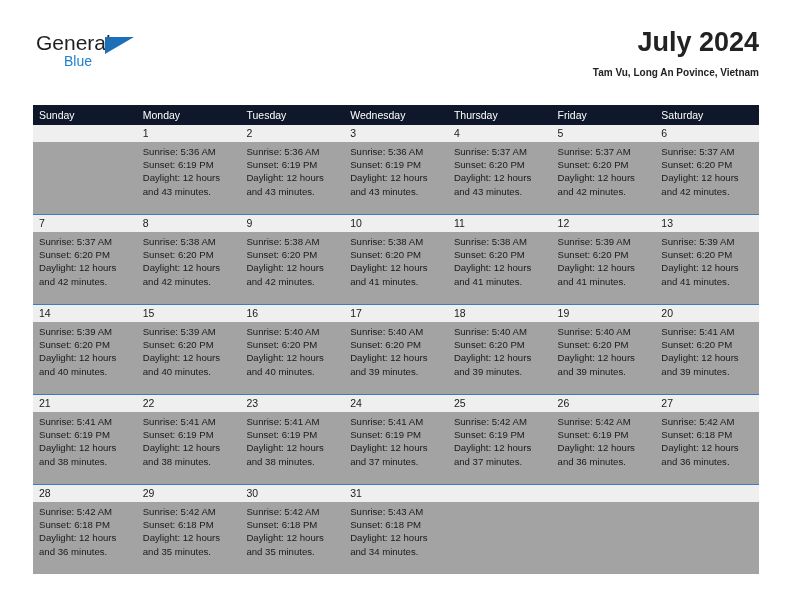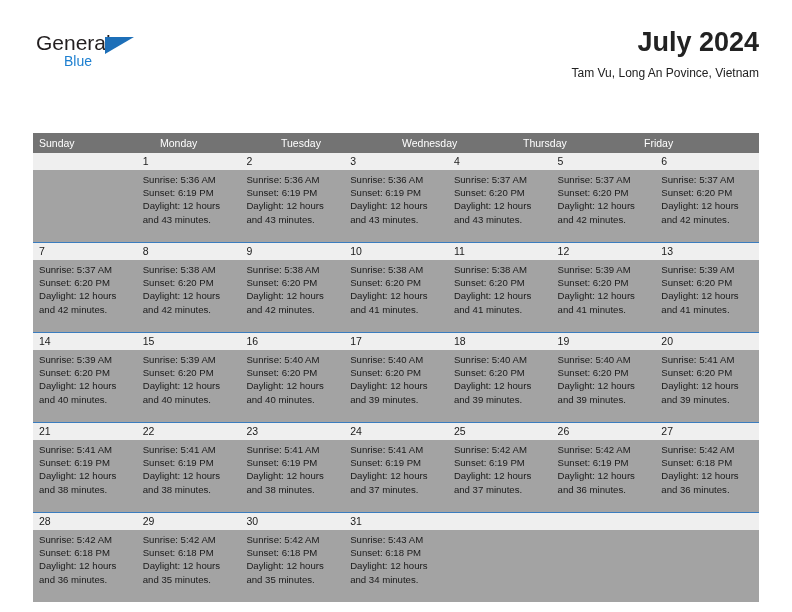--- a/index.html
+++ b/index.html
@@ -68,38 +68,38 @@
     text-align: right;
   }
   .cal-title {
     font-size: 27px;
     line-height: 32px;
     color: #222222;
     font-weight: bold;
     margin: 0;
   }
   .cal-subtitle {
-    font-size: 12px;
+    font-size: 10px;
     line-height: 18px;
     color: #222222;
     margin: 6px 0 0 0;
+    font-weight: bold;
   }
 
   
   .calendar {
     position: absolute;
     left: 33px;
     top: 105px;
     width: 726px;
   }
   .weekday-row {
     display: flex;
-    background: #737373;
+    background: #0f172a;
     height: 20px;
-    margin-top: 28px;
   }
   .weekday {
     flex: 1 1 0;
     color: #ffffff;
     font-size: 10.5px;
     line-height: 20px;
     padding-left: 6px;
     box-sizing: border-box;
     white-space: nowrap;
     overflow: hidden;
@@ -165,20 +165,21 @@
   </div>
 
   <div class="calendar">
     <div class="weekday-row" id="weekday-row">
         <div class="weekday">Sunday</div>
         <div class="weekday">Monday</div>
         <div class="weekday">Tuesday</div>
         <div class="weekday">Wednesday</div>
         <div class="weekday">Thursday</div>
         <div class="weekday">Friday</div>
+        <div class="weekday">Saturday</div>
       </div>
     <div id="weeks-container">
         <div class="week">
           <div class="week-inner">
             <div class="day empty">
               <div class="day-number"></div>
               <div class="day-body"></div>
             </div>
             <div class="day">
               <div class="day-number">1</div>

